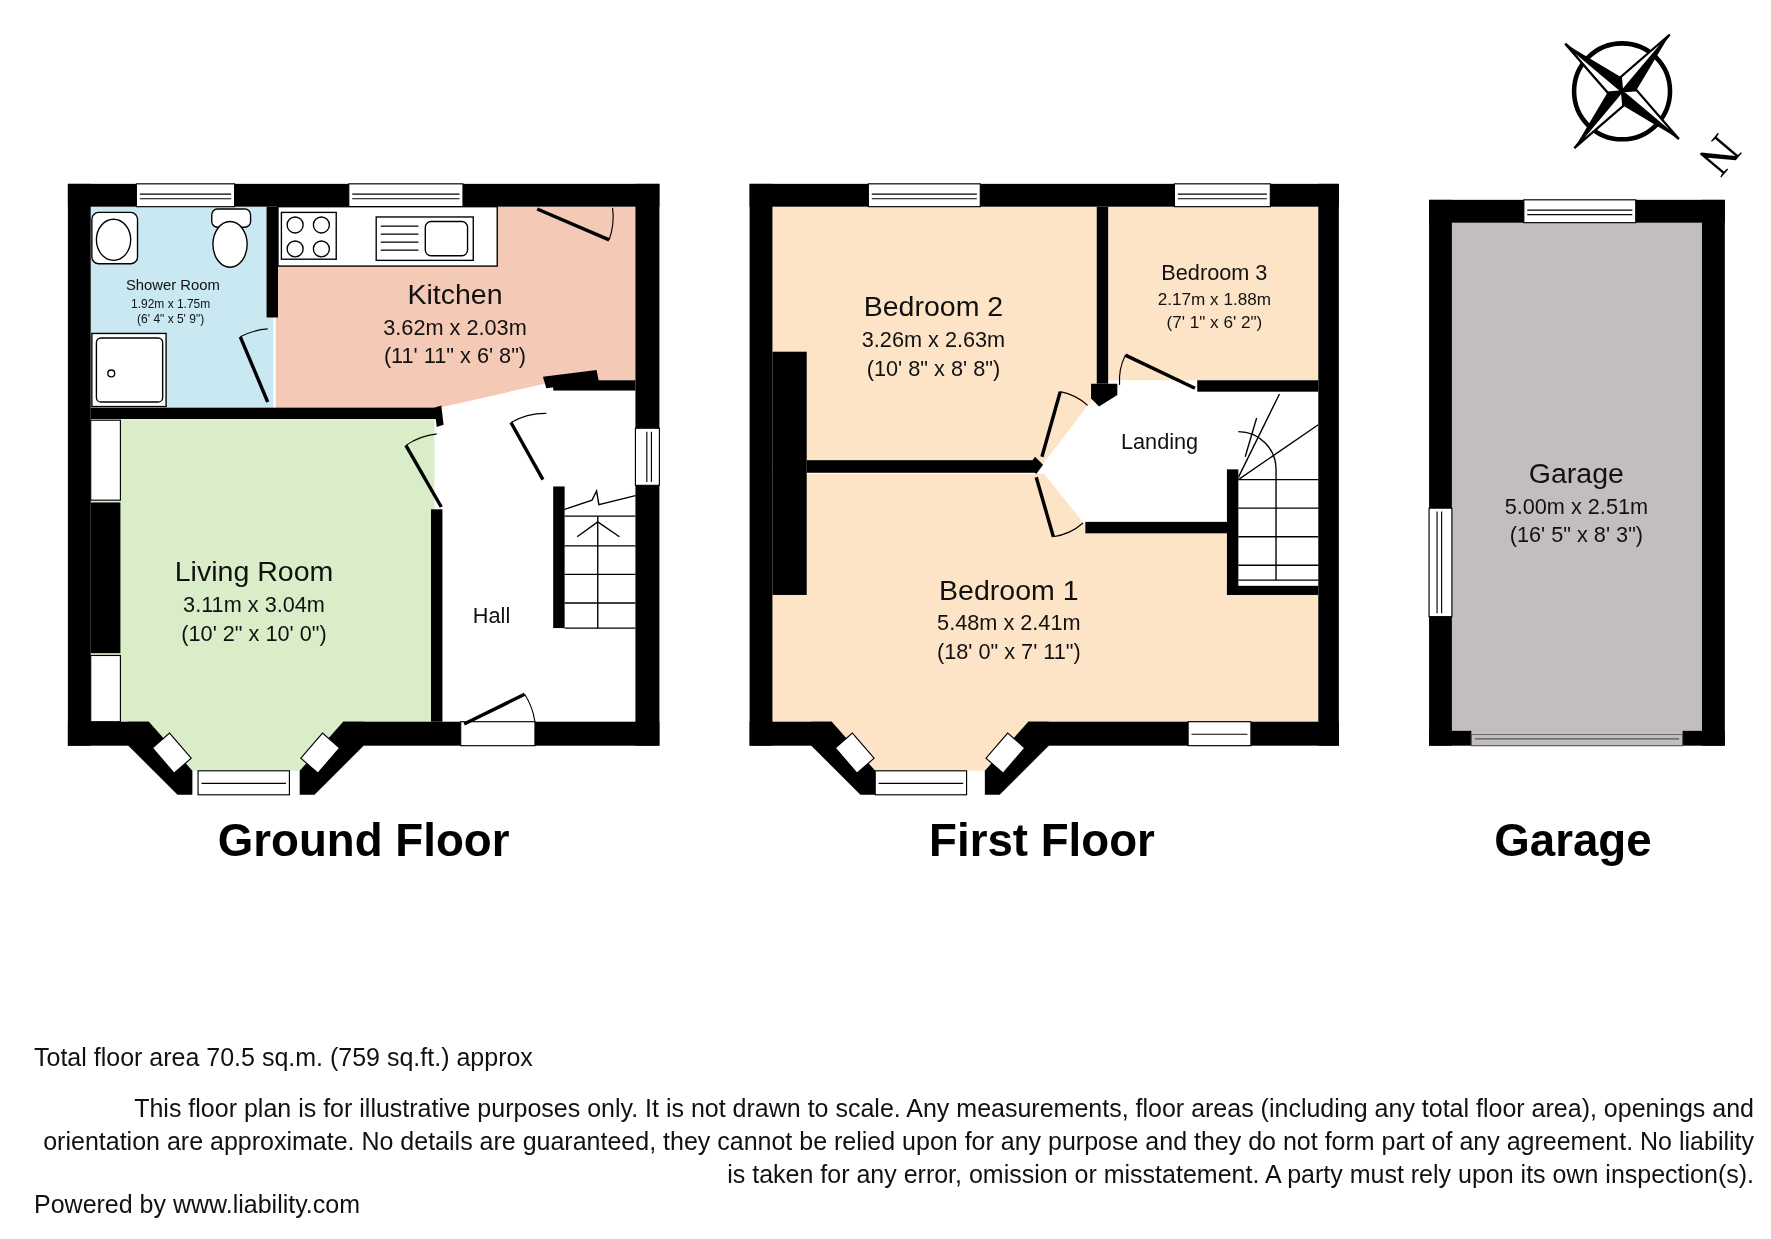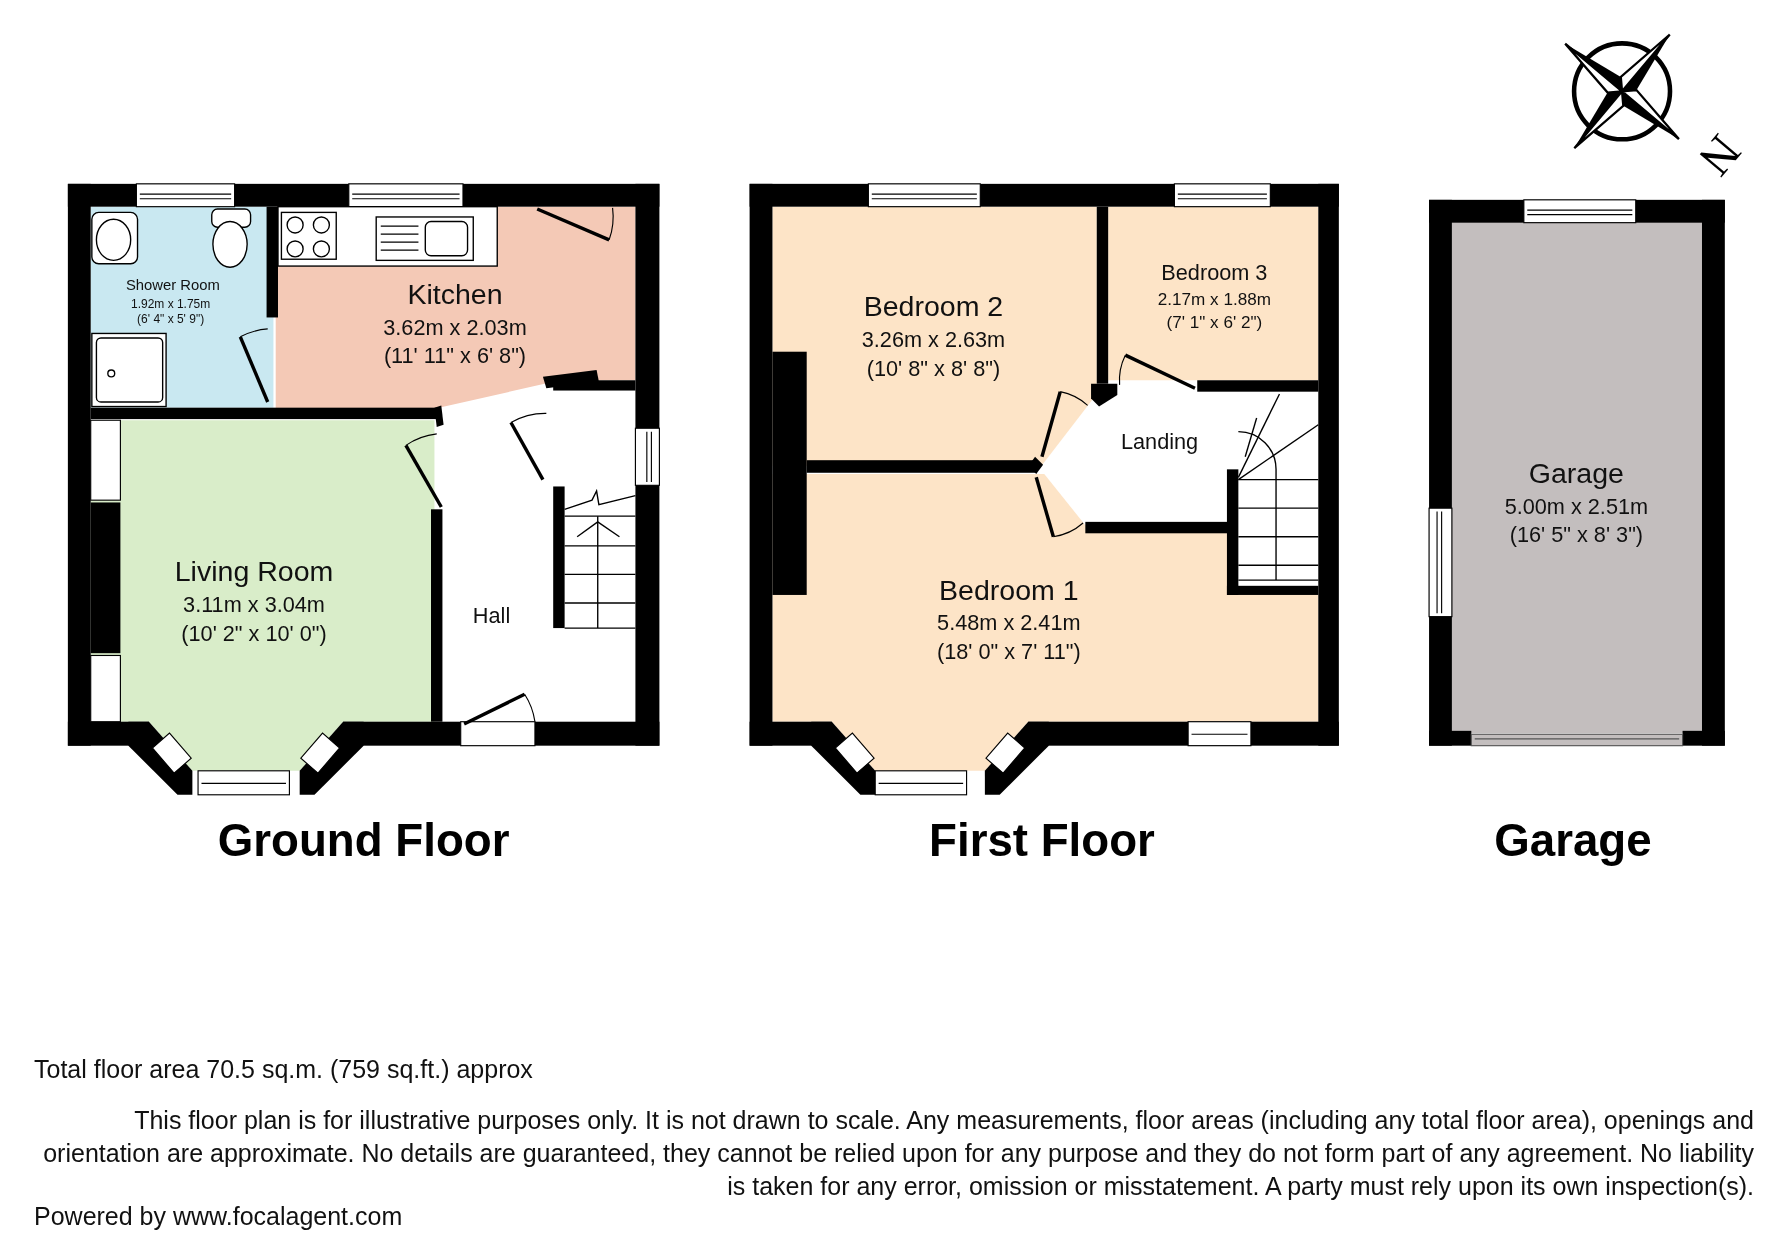--- a/index.html
+++ b/index.html
@@ -1,20 +1,20 @@
 <!DOCTYPE html>
 <html><head>
 <meta charset="utf-8">
 <style>
   html, body { margin:0; padding:0; background:#ffffff; }
   body { width:1771px; height:1239px; position:relative; overflow:hidden; font-family:"Liberation Sans", sans-serif; color:#111; }
   #plan { position:absolute; left:0; top:0; width:1771px; height:1239px; }
   .room-name { font-family:"Liberation Sans", sans-serif; fill:#111; text-anchor:middle; }
   .title { font-family:"Liberation Sans", sans-serif; font-weight:bold; fill:#000; text-anchor:middle; }
-  .footer { position:absolute; left:34px; width:1720px; font-family:"Liberation Sans", sans-serif; color:#111;margin-top:12px; }
+  .footer { position:absolute; left:34px; width:1720px; font-family:"Liberation Sans", sans-serif; color:#111; }
   #total-area { top:1043px; font-size:25px; }
   #disclaimer { top:1092px; font-size:25px; line-height:33px;text-align:right; }
   #powered { top:1190px; font-size:25px; }
 </style>
 </head>
 <body>
 
 <svg id="plan" viewBox="0 0 1550 1085" xmlns="http://www.w3.org/2000/svg">
 
   <g transform="translate(1420,80)">
@@ -252,13 +252,13 @@
     <text class="room-name" x="1380" y="423" font-size="25">Garage</text>
     <text class="room-name" x="1380" y="450" font-size="19">5.00m x 2.51m</text>
     <text class="room-name" x="1380" y="475" font-size="19">(16' 5" x 8' 3")</text>
 
     <text class="title" x="1377" y="750" font-size="40">Garage</text>
   </g>
 </svg>
 
 <div class="footer" id="total-area">Total floor area 70.5 sq.m. (759 sq.ft.) approx</div>
 <div class="footer" id="disclaimer">This floor plan is for illustrative purposes only. It is not drawn to scale. Any measurements, floor areas (including any total floor area), openings and orientation are approximate. No details are guaranteed, they cannot be relied upon for any purpose and they do not form part of any agreement. No liability is taken for any error, omission or misstatement. A party must rely upon its own inspection(s).</div>
-<div class="footer" id="powered">Powered by www.focalagent.com</div>
+<div class="footer" id="powered">Powered by www.liability.com</div>
 
 </body></html>

